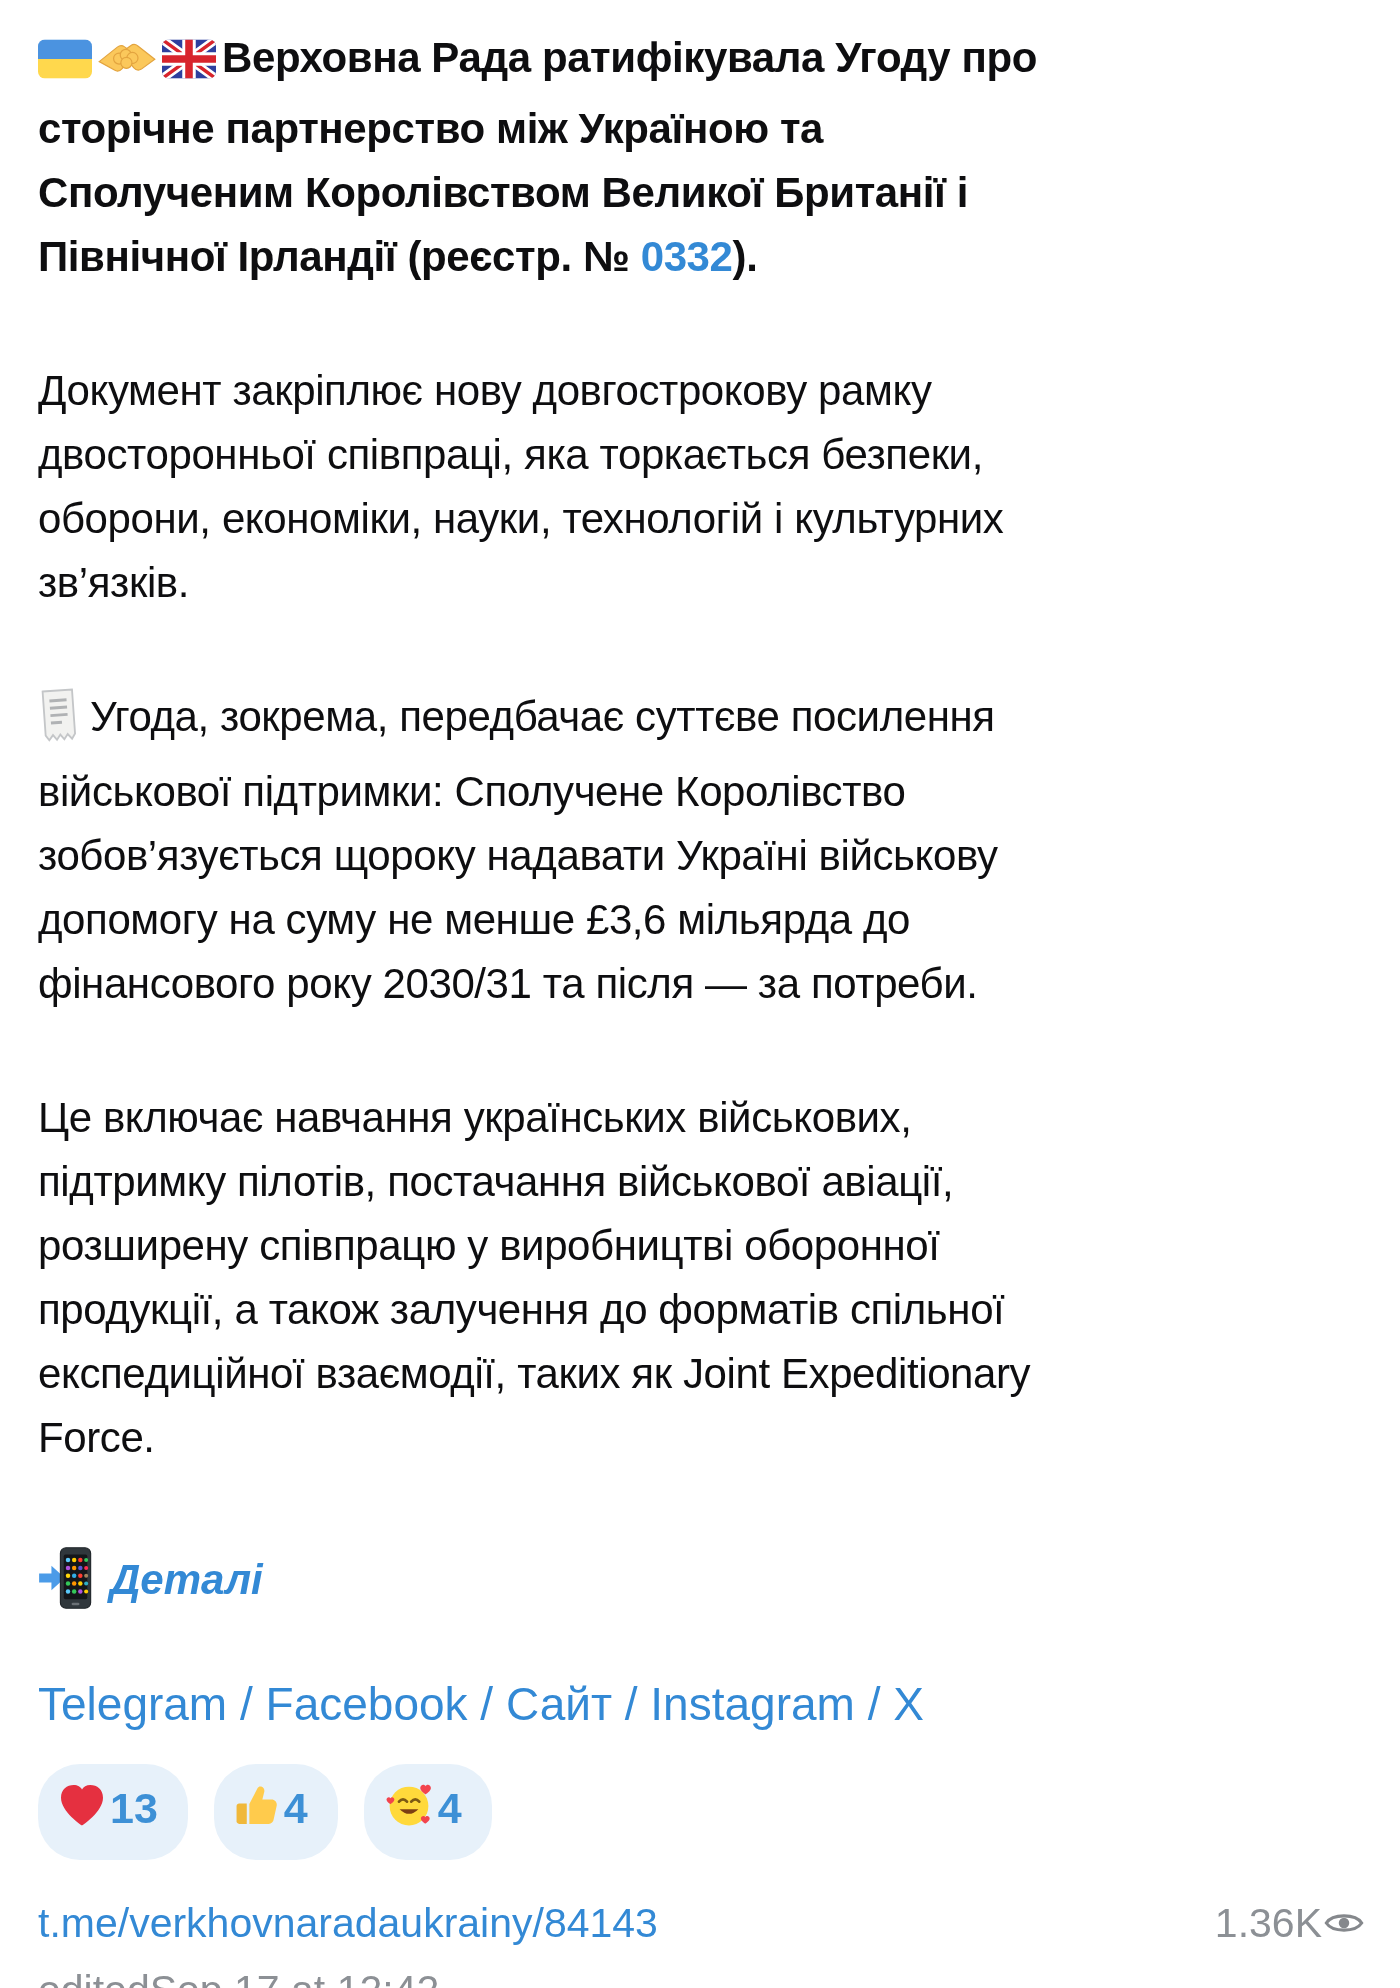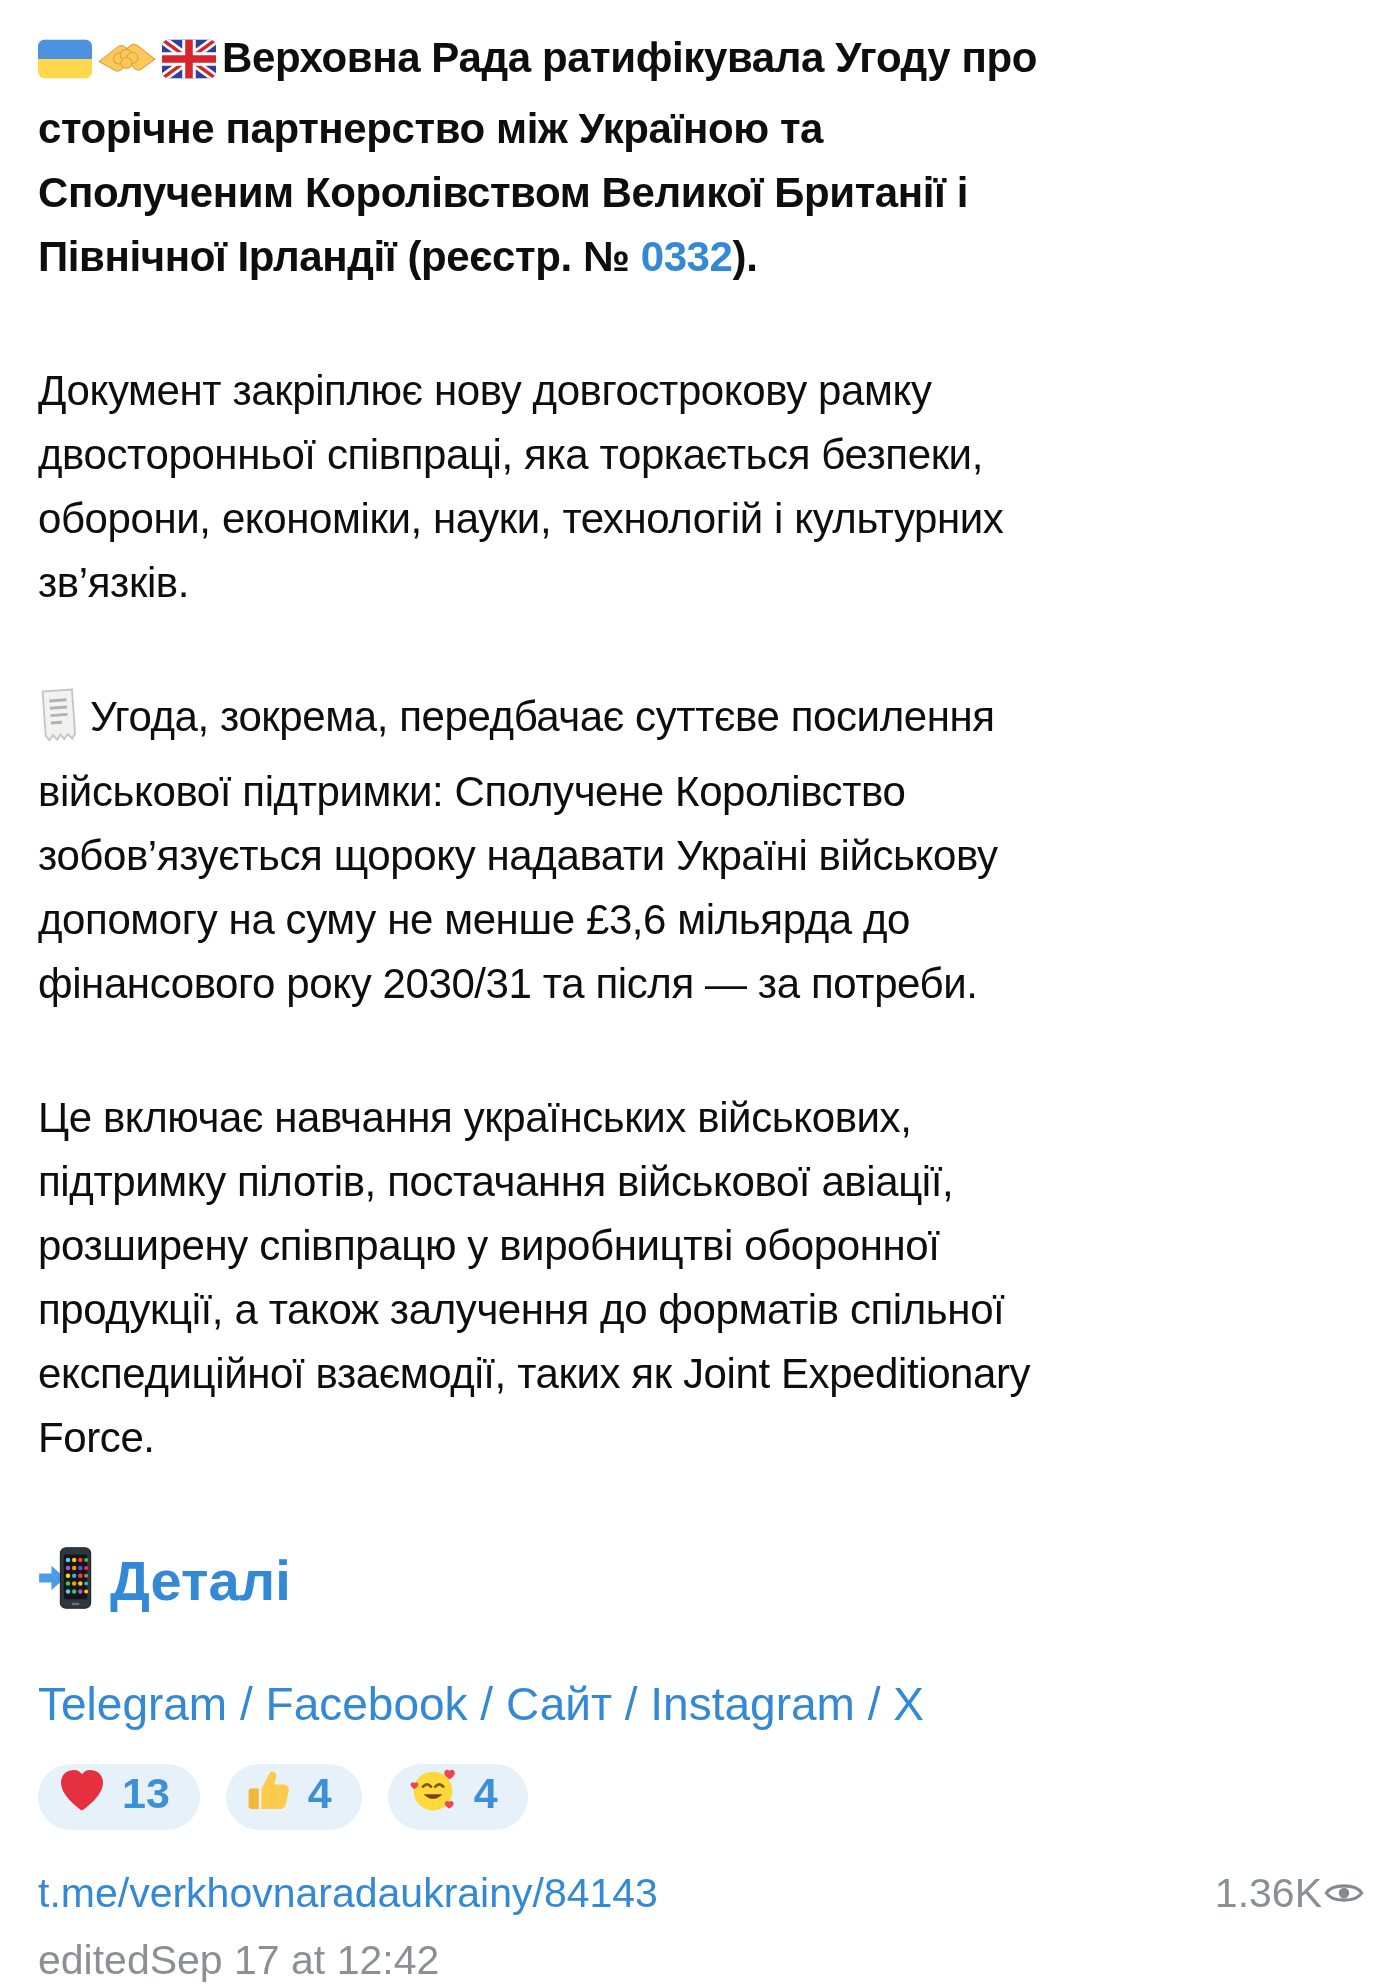--- a/index.html
+++ b/index.html
@@ -17,25 +17,25 @@
   .text{
     max-width:1045px;font-size:42px;line-height:64px;letter-spacing:-0.4px;
     margin:12px 0 70px 0;
   }
   .bold{font-weight:700}
   a{color:var(--link,#3389d5);text-decoration:none;cursor:pointer}
   .emoji{display:inline-block;vertical-align:-7px;margin-right:6px}
   .emoji:last-of-type{margin-right:12px}
   .receipt{vertical-align:-11px;margin-right:10px}
   .details{display:flex;align-items:center;gap:16px;height:80px;margin:0 0 52px 0}
-  .details a{font-weight:700;font-size:56px}
+  .details a{font-weight:700;font-style:italic;font-size:42px}
   .links-row{font-size:46px;line-height:64px;margin:0 0 28px 0;white-space:pre-wrap;max-width:1100px}
   .reactions{display:flex;gap:26px;margin:0 0 40px 0}
   .pill{
-    display:inline-flex;align-items:center;gap:16px;height:66px;
+    display:inline-flex;align-items:center;gap:4px;height:96px;
     padding:0 30px 8px 20px;border-radius:42px;background:var(--reaction_bg,#e7f1fa);
     cursor:pointer;user-select:none;
   }
   .pill .cnt{font-size:43px;font-weight:700;color:var(--reaction_count,#3d90d6)}
   .footer-row1{display:flex;justify-content:space-between;align-items:flex-start;font-size:41px;margin-top:2px}
   .views{display:flex;align-items:center;gap:2px;color:var(--meta,#8c9095)}
   .footer-row2{display:flex;justify-content:flex-start;align-items:center;font-size:41px;color:var(--meta,#8c9095);margin-top:20px}
 </style>
 </head>
 <body>

